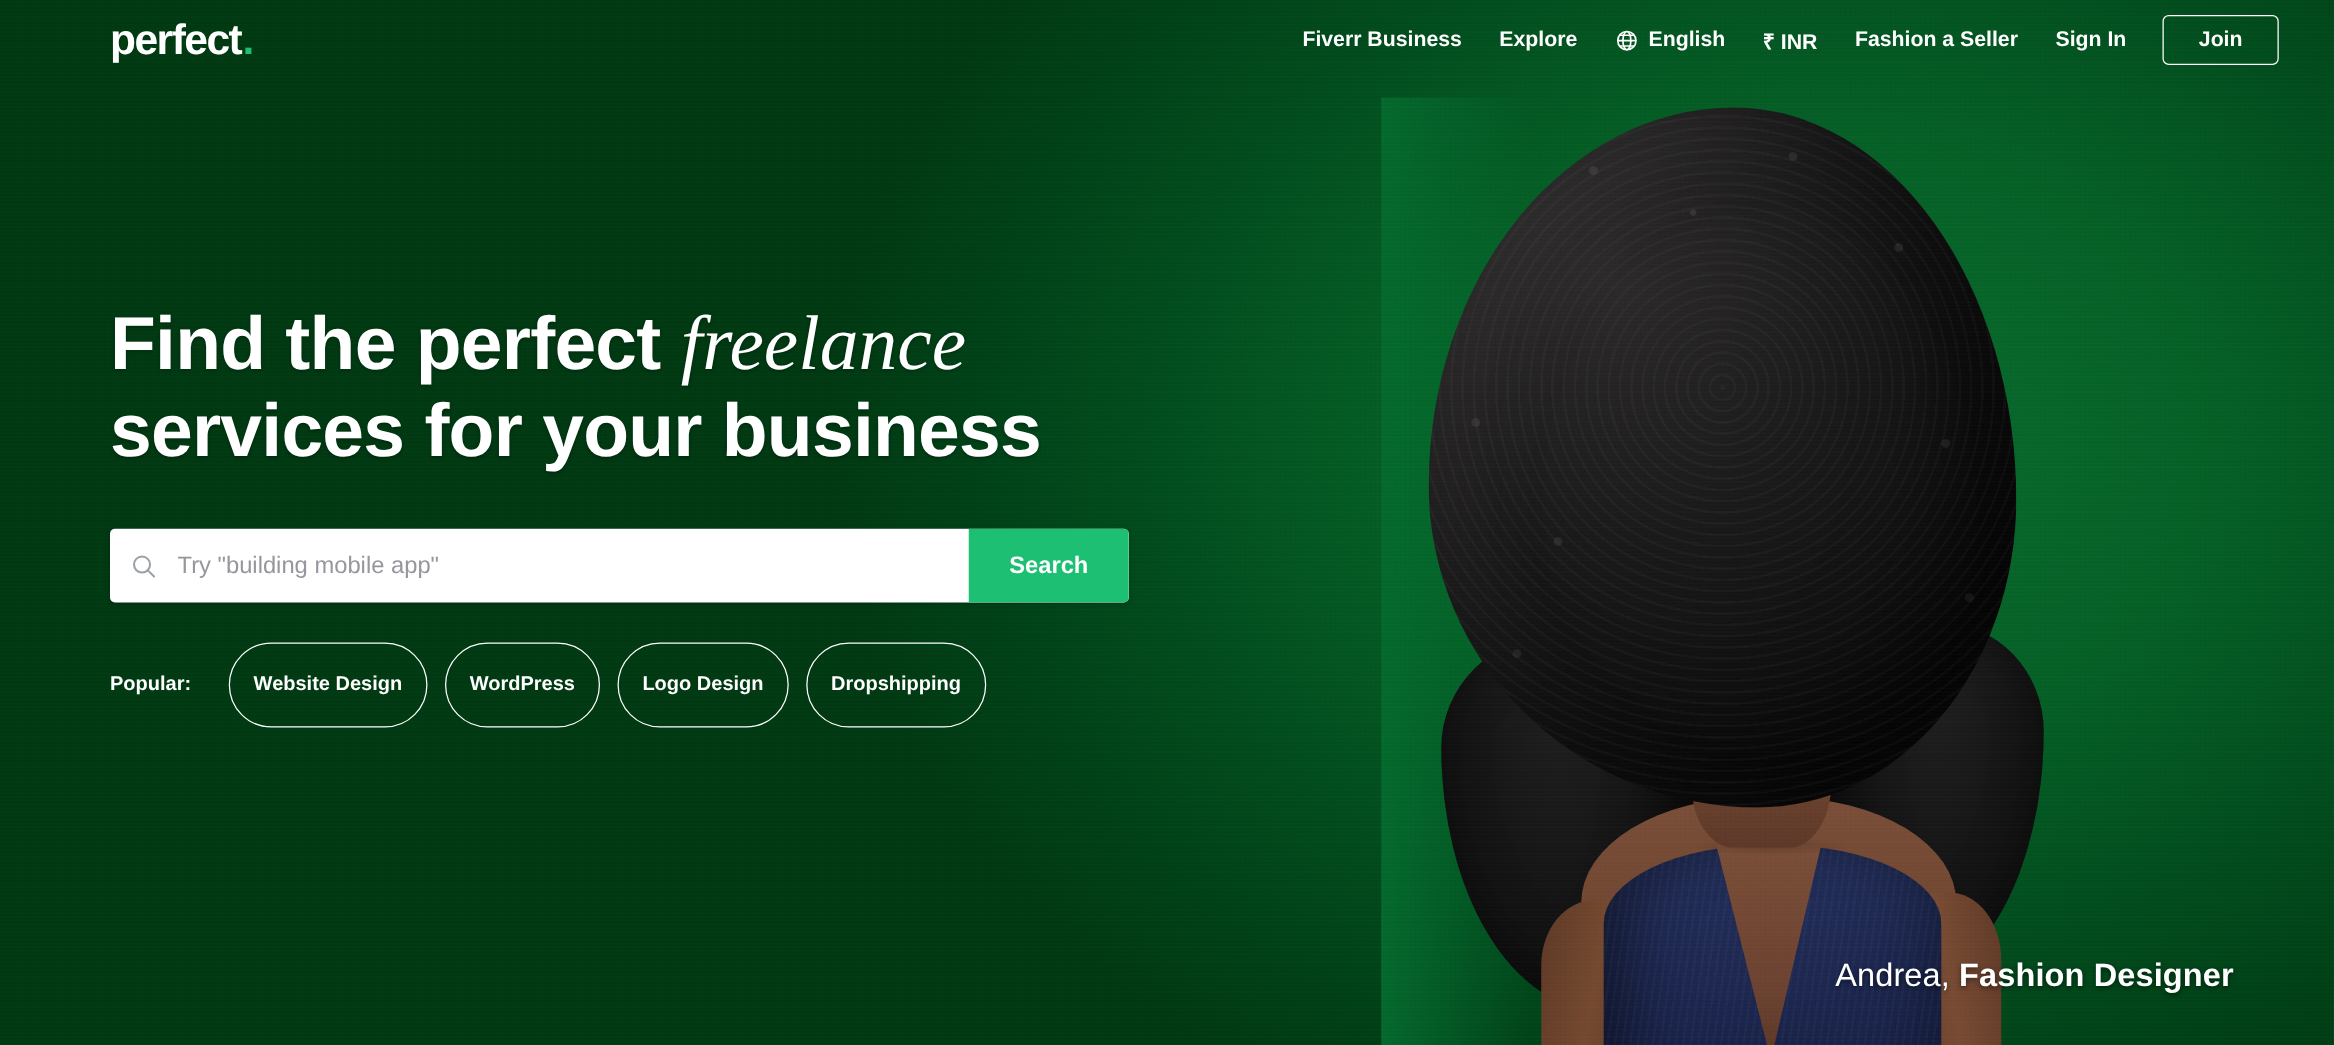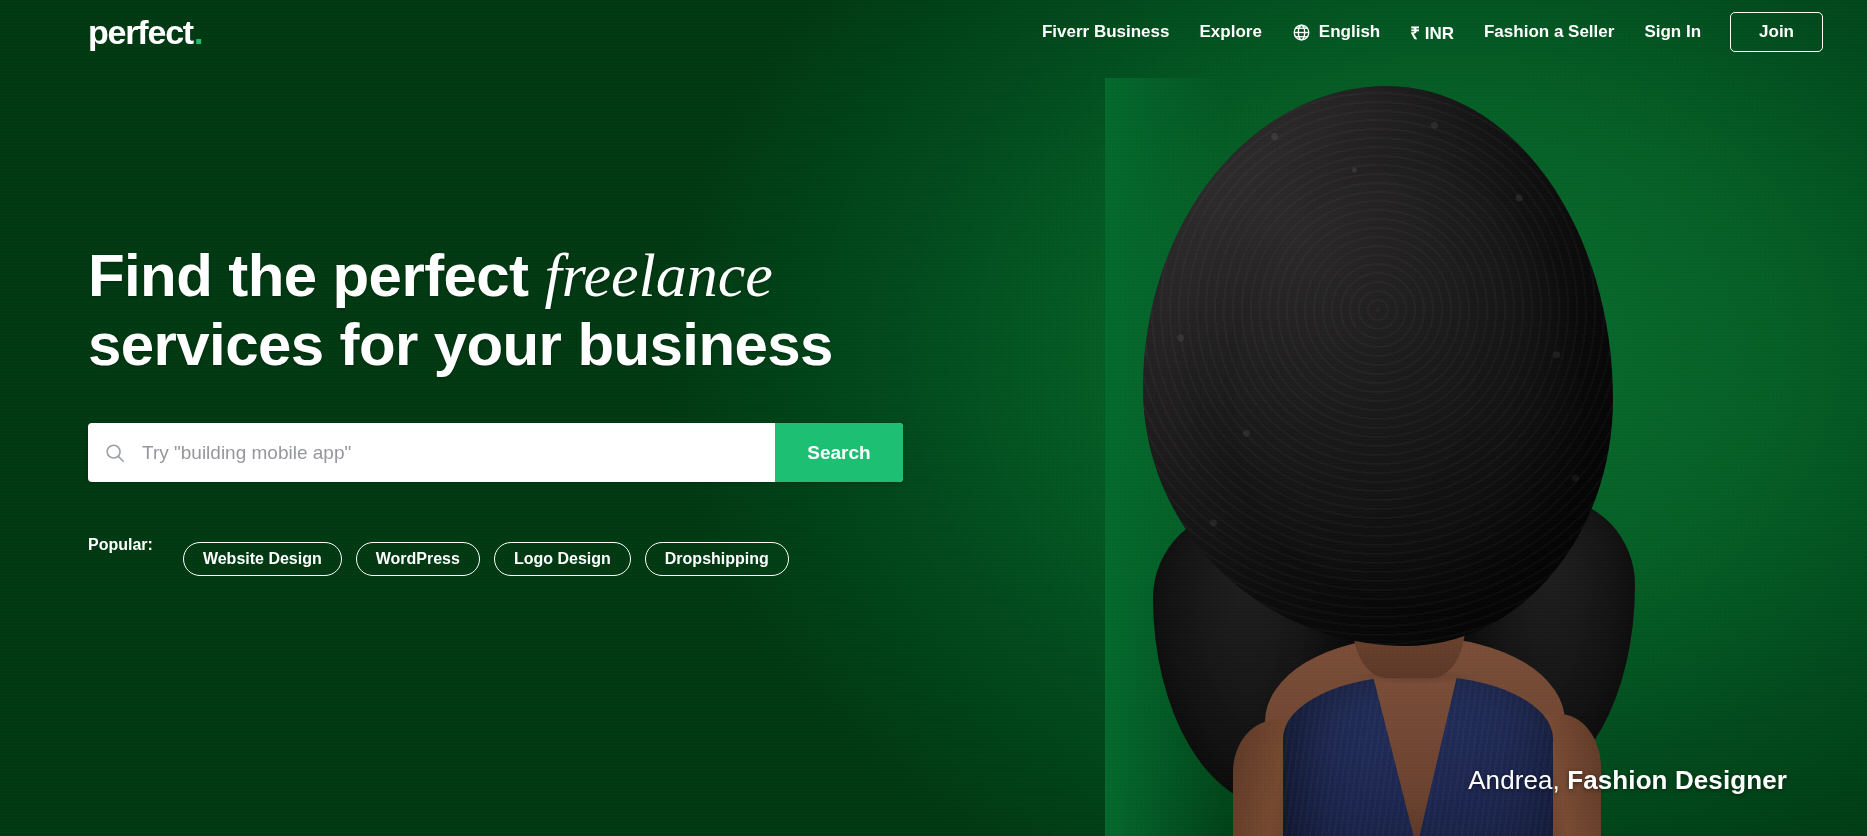--- a/index.html
+++ b/index.html
@@ -202,24 +202,23 @@
     width:128px; flex:none; border:0; cursor:pointer;
     background:#1dbf73; color:#fff;
     font-family:"Liberation Sans", sans-serif;
     font-size:19px; font-weight:bold;
   }
   #popular { margin-top:32px; display:flex; align-items:center; gap:14px; }
   #popular-label { color:#fff; font-size:16px; font-weight:bold; margin-right:16px; }
   .tag {
     border:1px solid #fff; border-radius:50px;
     color:#fff; font-size:16px; font-weight:bold;
-    padding:7px 19px; cursor:pointer; white-space:nowrap;
+    padding:24px 19px; cursor:pointer; white-space:nowrap;
     background:transparent;
     font-family:"Liberation Sans", sans-serif;
-    margin-top:28px;
   }
 
   
   #credit {
     position:absolute; right:80px; bottom:40px; z-index:25;
     color:#fff; font-size:26px; letter-spacing:.1px;
     text-shadow:0 1px 4px rgba(0,0,0,.5);
   }
   #credit b { font-weight:bold; }
 </style>

